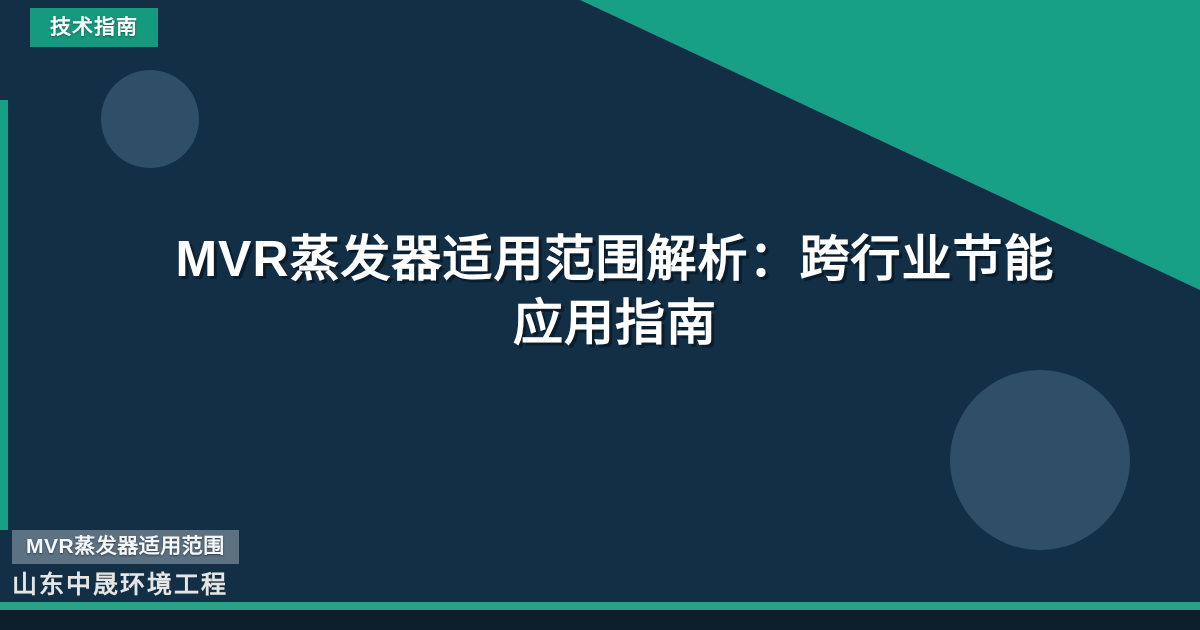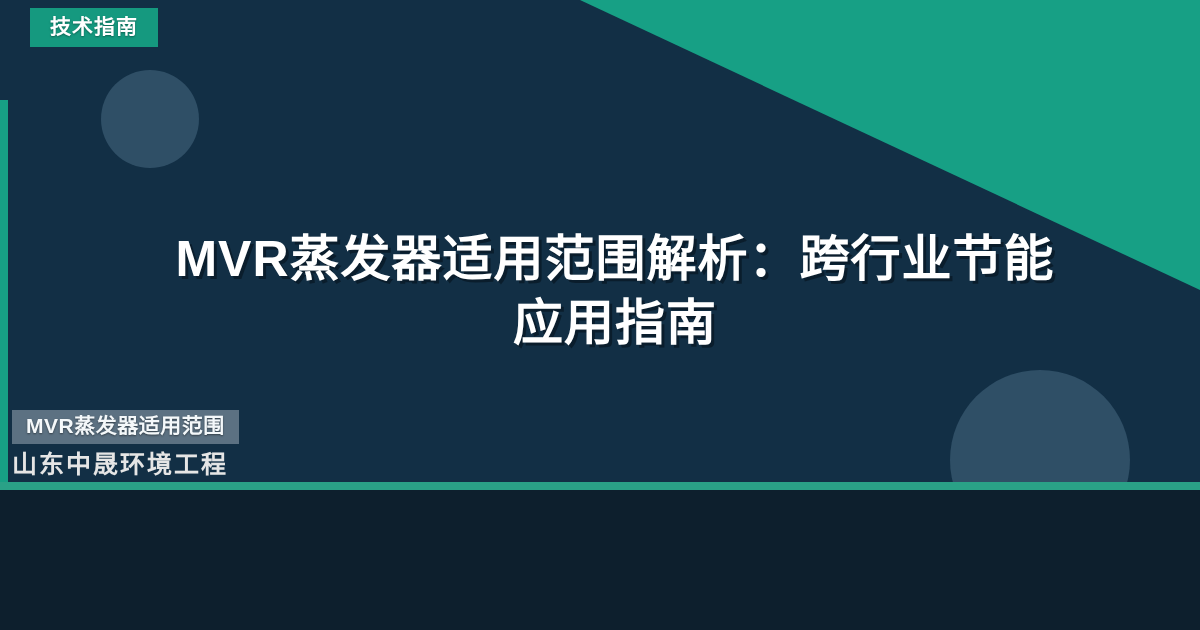--- a/index.html
+++ b/index.html
@@ -4,21 +4,21 @@
 <title>MVR蒸发器适用范围解析</title>
 <style>
   html, body {
     margin: 0;
     padding: 0;
     background: #0d1f2d;
   }
   #stage {
     position: relative;
     width: 1200px;
-    height: 490px;
+    height: 610px;
     overflow: hidden;
     background: #122f45;
     font-family: "Liberation Sans", "DejaVu Sans", sans-serif;
     -webkit-font-smoothing: antialiased;
   }
 
   
   .bg-layer {
     position: absolute;
     inset: 0;

